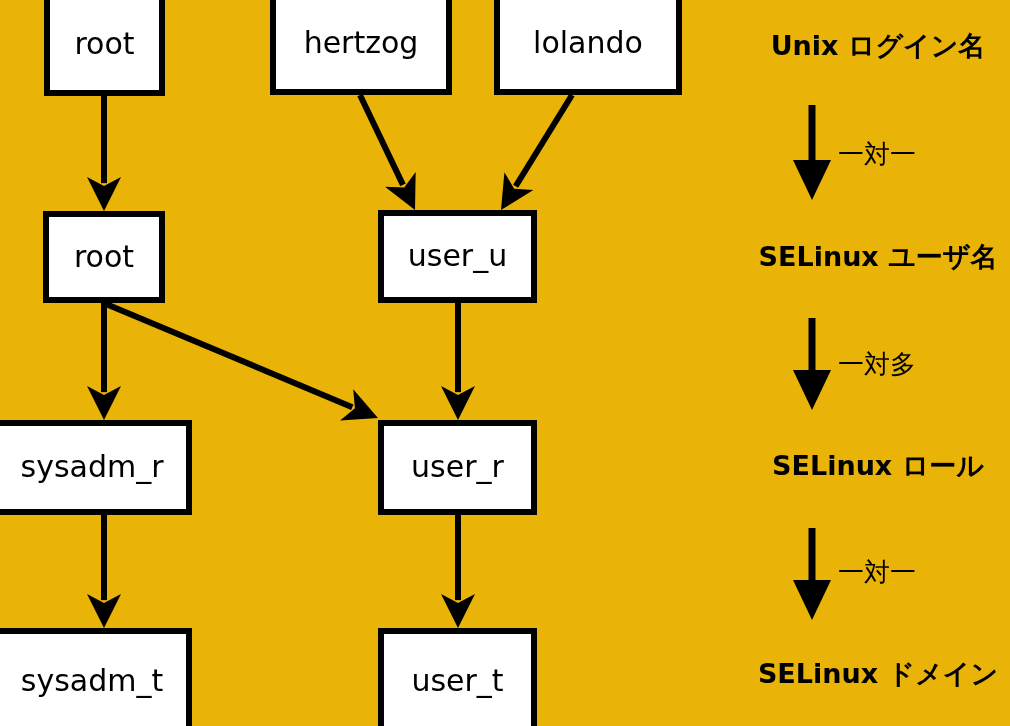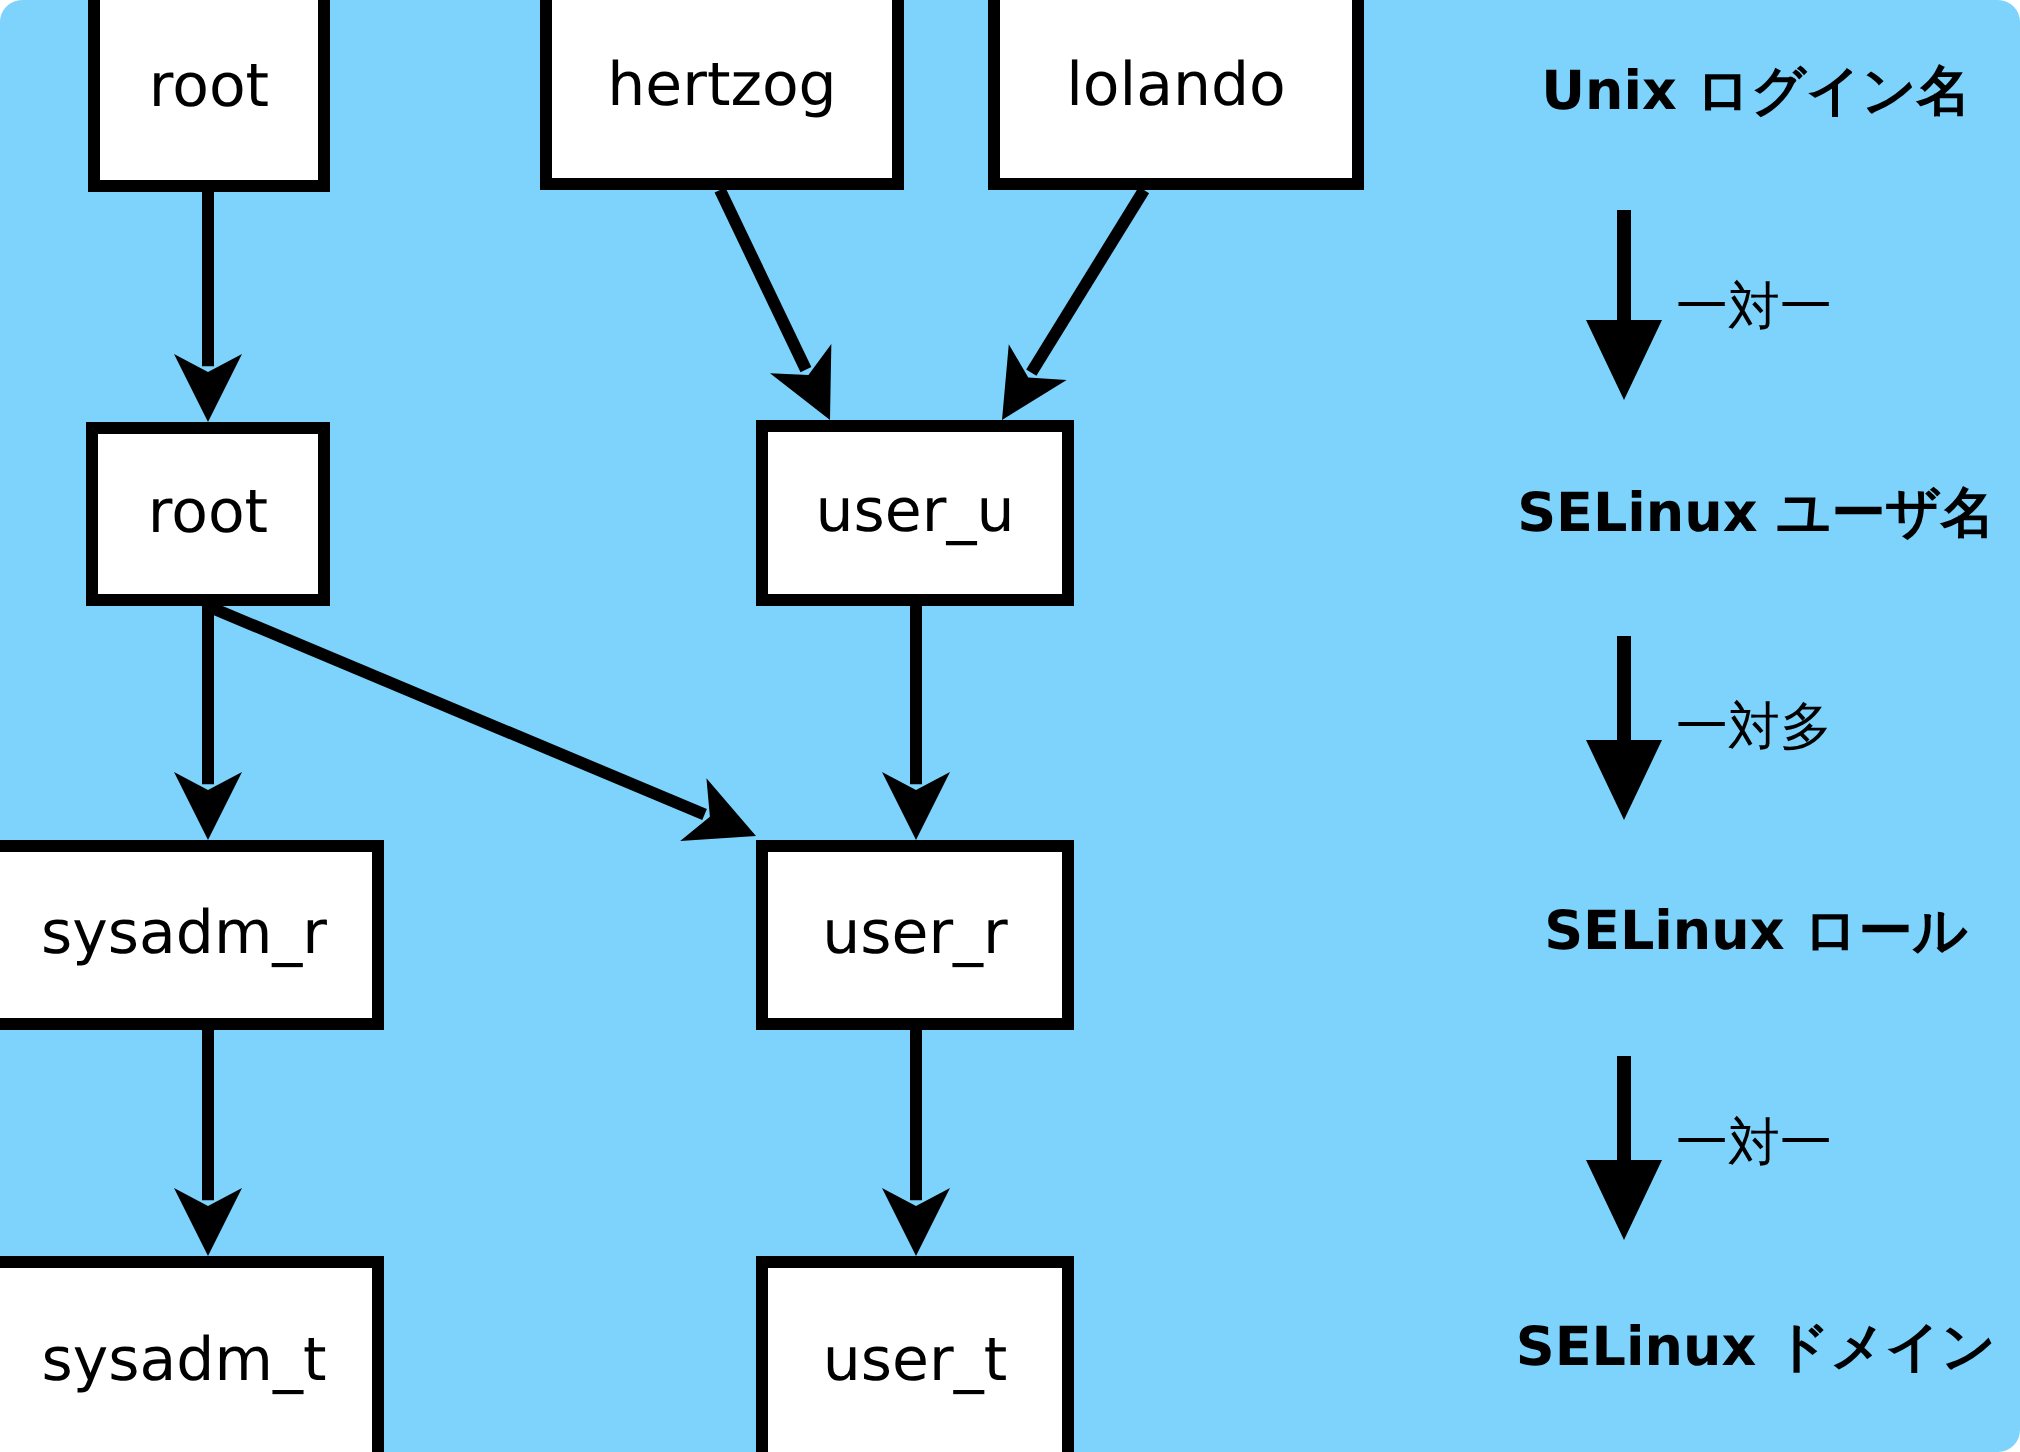--- a/index.html
+++ b/index.html
@@ -10,22 +10,21 @@
   body {
     width: 1010px;
     height: 726px;
     overflow: hidden;
     font-family: "DejaVu Sans", sans-serif;
   }
   #diagram-root {
     position: relative;
     width: 1010px;
     height: 726px;
-    background: #7dd3fc;
-    border-radius: 11px;
+    background: #eab308;
   }
   svg.canvas {
     position: absolute;
     top: 0;
     left: 0;
     width: 1010px;
     height: 726px;
     display: block;
   }
   .node-rect {

